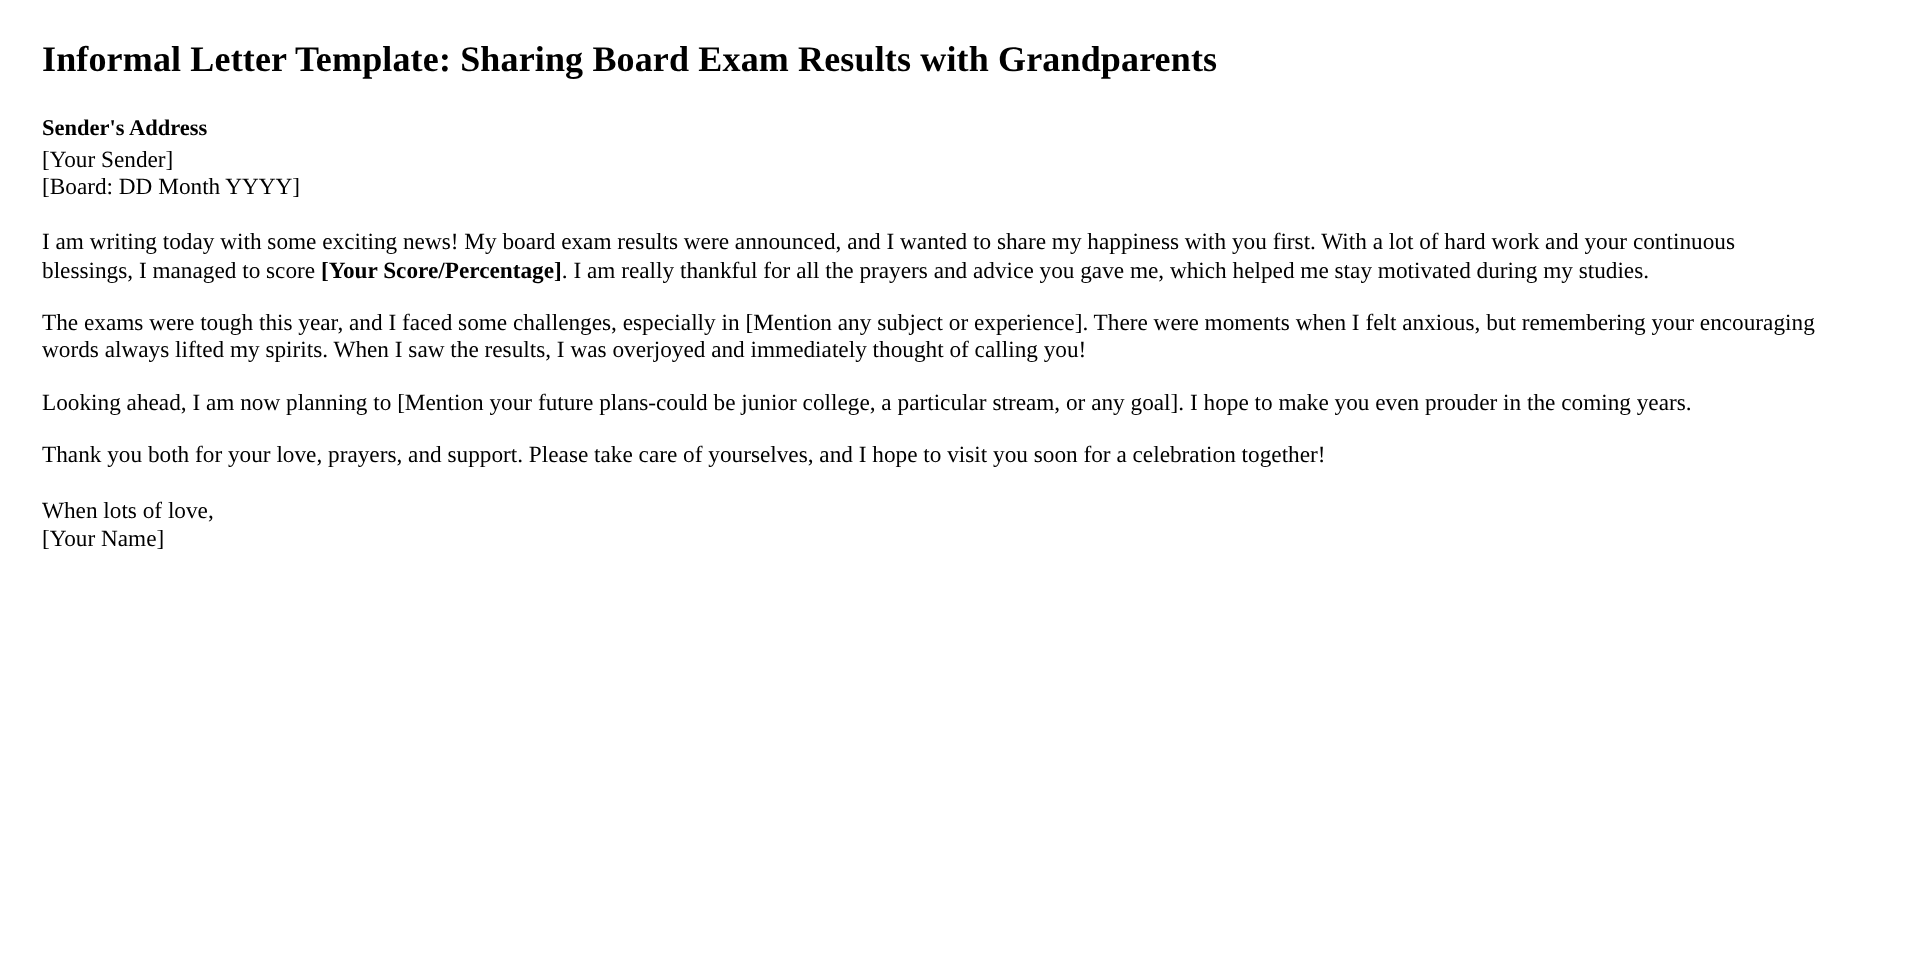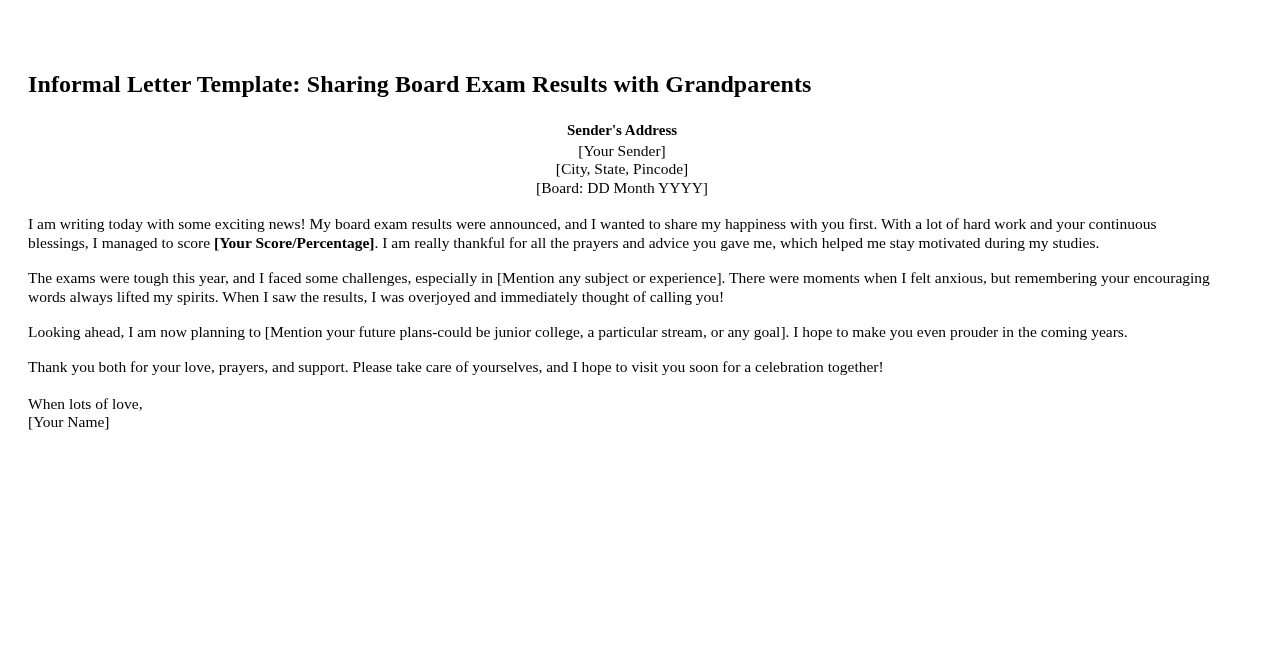--- a/index.html
+++ b/index.html
@@ -11,32 +11,30 @@
     width: 1278px;
     height: 650px;
     font-family: "Liberation Serif", "DejaVu Serif", serif;
     color: #000000;
     overflow: hidden;
   }
   .page {
     padding: 20px 28px 0 28px;
     box-sizing: border-box;
     width: 1244px;
-    margin-top: 44px;
   }
   .doc-title {
     font-size: 24px;
     font-weight: bold;
     line-height: 1.2;
     margin: 6px 0 22px 0;
     letter-spacing: 0.1px;
   }
   .address-block {
     margin-bottom: 18px;
-    text-align: center;
   }
   .address-heading {
     font-size: 15px;
     font-weight: bold;
     line-height: 1.25;
     margin-bottom: 2px;
   }
   .address-line {
     font-size: 15.5px;
     line-height: 1.2;
@@ -73,21 +71,20 @@
 </head>
 <body>
 
 <div class="page">
 
   <h1 class="doc-title">Informal Letter Template: Sharing Board Exam Results with Grandparents</h1>
 
   <div class="address-block">
     <div class="address-heading">Sender's Address</div>
     <div class="address-line">[Your Sender]</div>
-    <div class="address-line">[City, State, Pincode]</div>
     <div class="address-line">[Board: DD Month YYYY]</div>
   </div>
 
 
 
   <p class="body-para"><span>I am writing today with some exciting news! My board exam results were announced, and I wanted to share my happiness with you first. With a lot of hard work and your continuous blessings, I managed to score </span><span class="b">[Your Score/Percentage]</span><span>. I am really thankful for all the prayers and advice you gave me, which helped me stay motivated during my studies.</span></p>
 
   <p class="body-para"><span>The exams were tough this year, and I faced some challenges, especially in [Mention any subject or experience]. There were moments when I felt anxious, but remembering your encouraging words always lifted my spirits. When I saw the results, I was overjoyed and immediately thought of calling you!</span><span class="b"></span><span></span></p>
 
   <p class="body-para"><span>Looking ahead, I am now planning to [Mention your future plans-could be junior college, a particular stream, or any goal]. I hope to make you even prouder in the coming years.</span><span class="b"></span><span></span></p>

